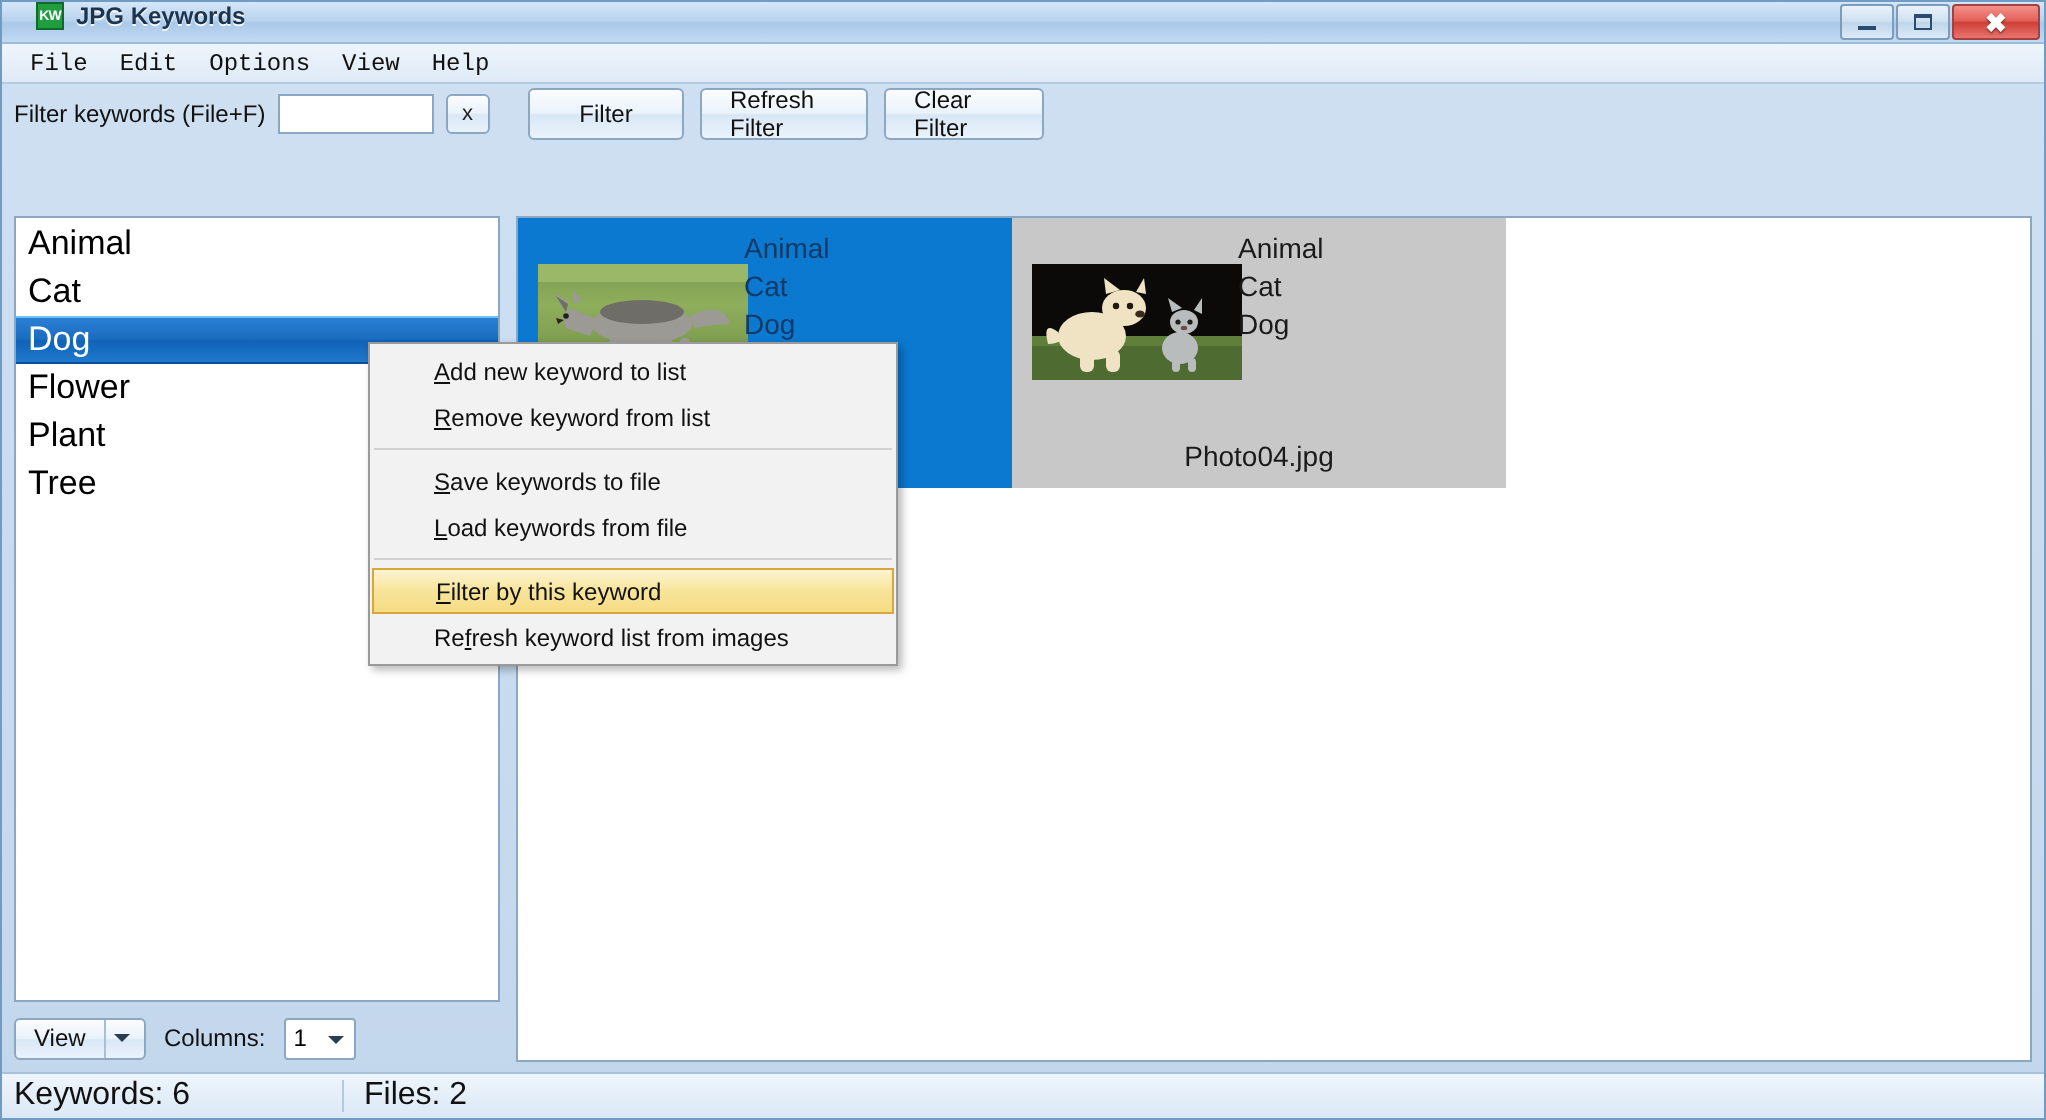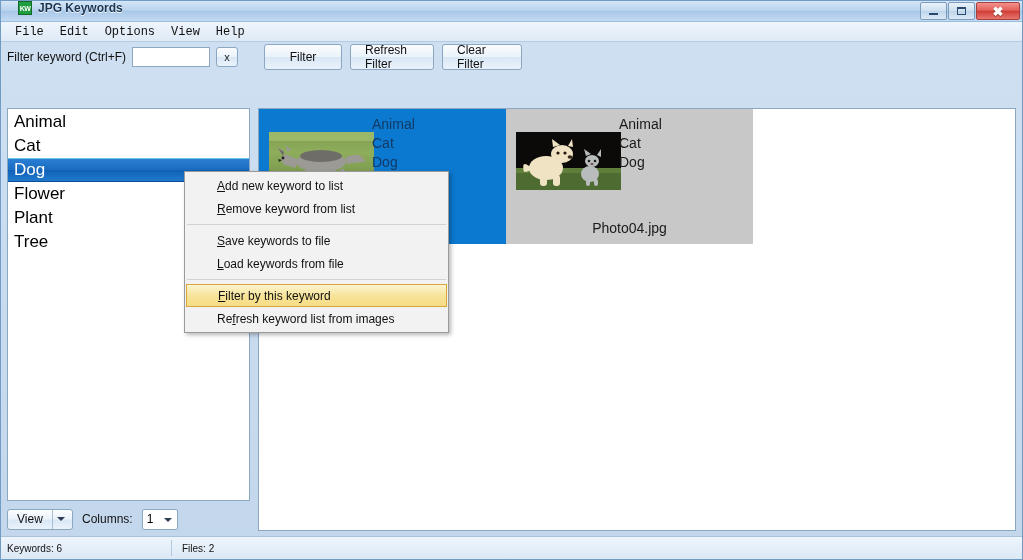--- a/index.html
+++ b/index.html
@@ -276,21 +276,21 @@
   .cm-sep { height:1px; background:#d2d2d2; margin:4px 2px 4px 2px; }
   .mn { text-decoration:underline; }
 
   
   #statusbar {
     position:absolute; left:0; right:0; bottom:0;
     height:23px;
     background:linear-gradient(to bottom,#eef5fc,#dbe8f5);
     border-top:1px solid #a8c2da;
     display:flex; align-items:center;
-    font-size:10px; color:#111;
+    font-size:16px; color:#111;
   }
   #status-keywords { width:170px; padding-left:6px; }
   #status-divider { width:1px; height:16px; background:#b6c9dc; margin-right:10px; }
   #status-files { }
 </style>
 </head>
 <body>
 
 <div id="window">
 
@@ -314,21 +314,21 @@
     <div class="menu-item">File</div>
     <div class="menu-item">Edit</div>
     <div class="menu-item">Options</div>
     <div class="menu-item">View</div>
     <div class="menu-item">Help</div>
   </div>
 
 
   <div id="toolbar2">
     <div id="filterbar-left">
-      <span>Filter keyword (Ctrl+F)</span>
+      <span>Filter keywords (File+F)</span>
       <input id="filter-input" type="text" value="" style="">
       <div class="smallbtn">x</div>
     </div>
     <div id="filterbar-right">
       <div class="btn" style="width:78px">Filter</div>
       <div class="btn" style="width:84px">Refresh Filter</div>
       <div class="btn" style="width:80px">Clear Filter</div>
     </div>
   </div>
 

